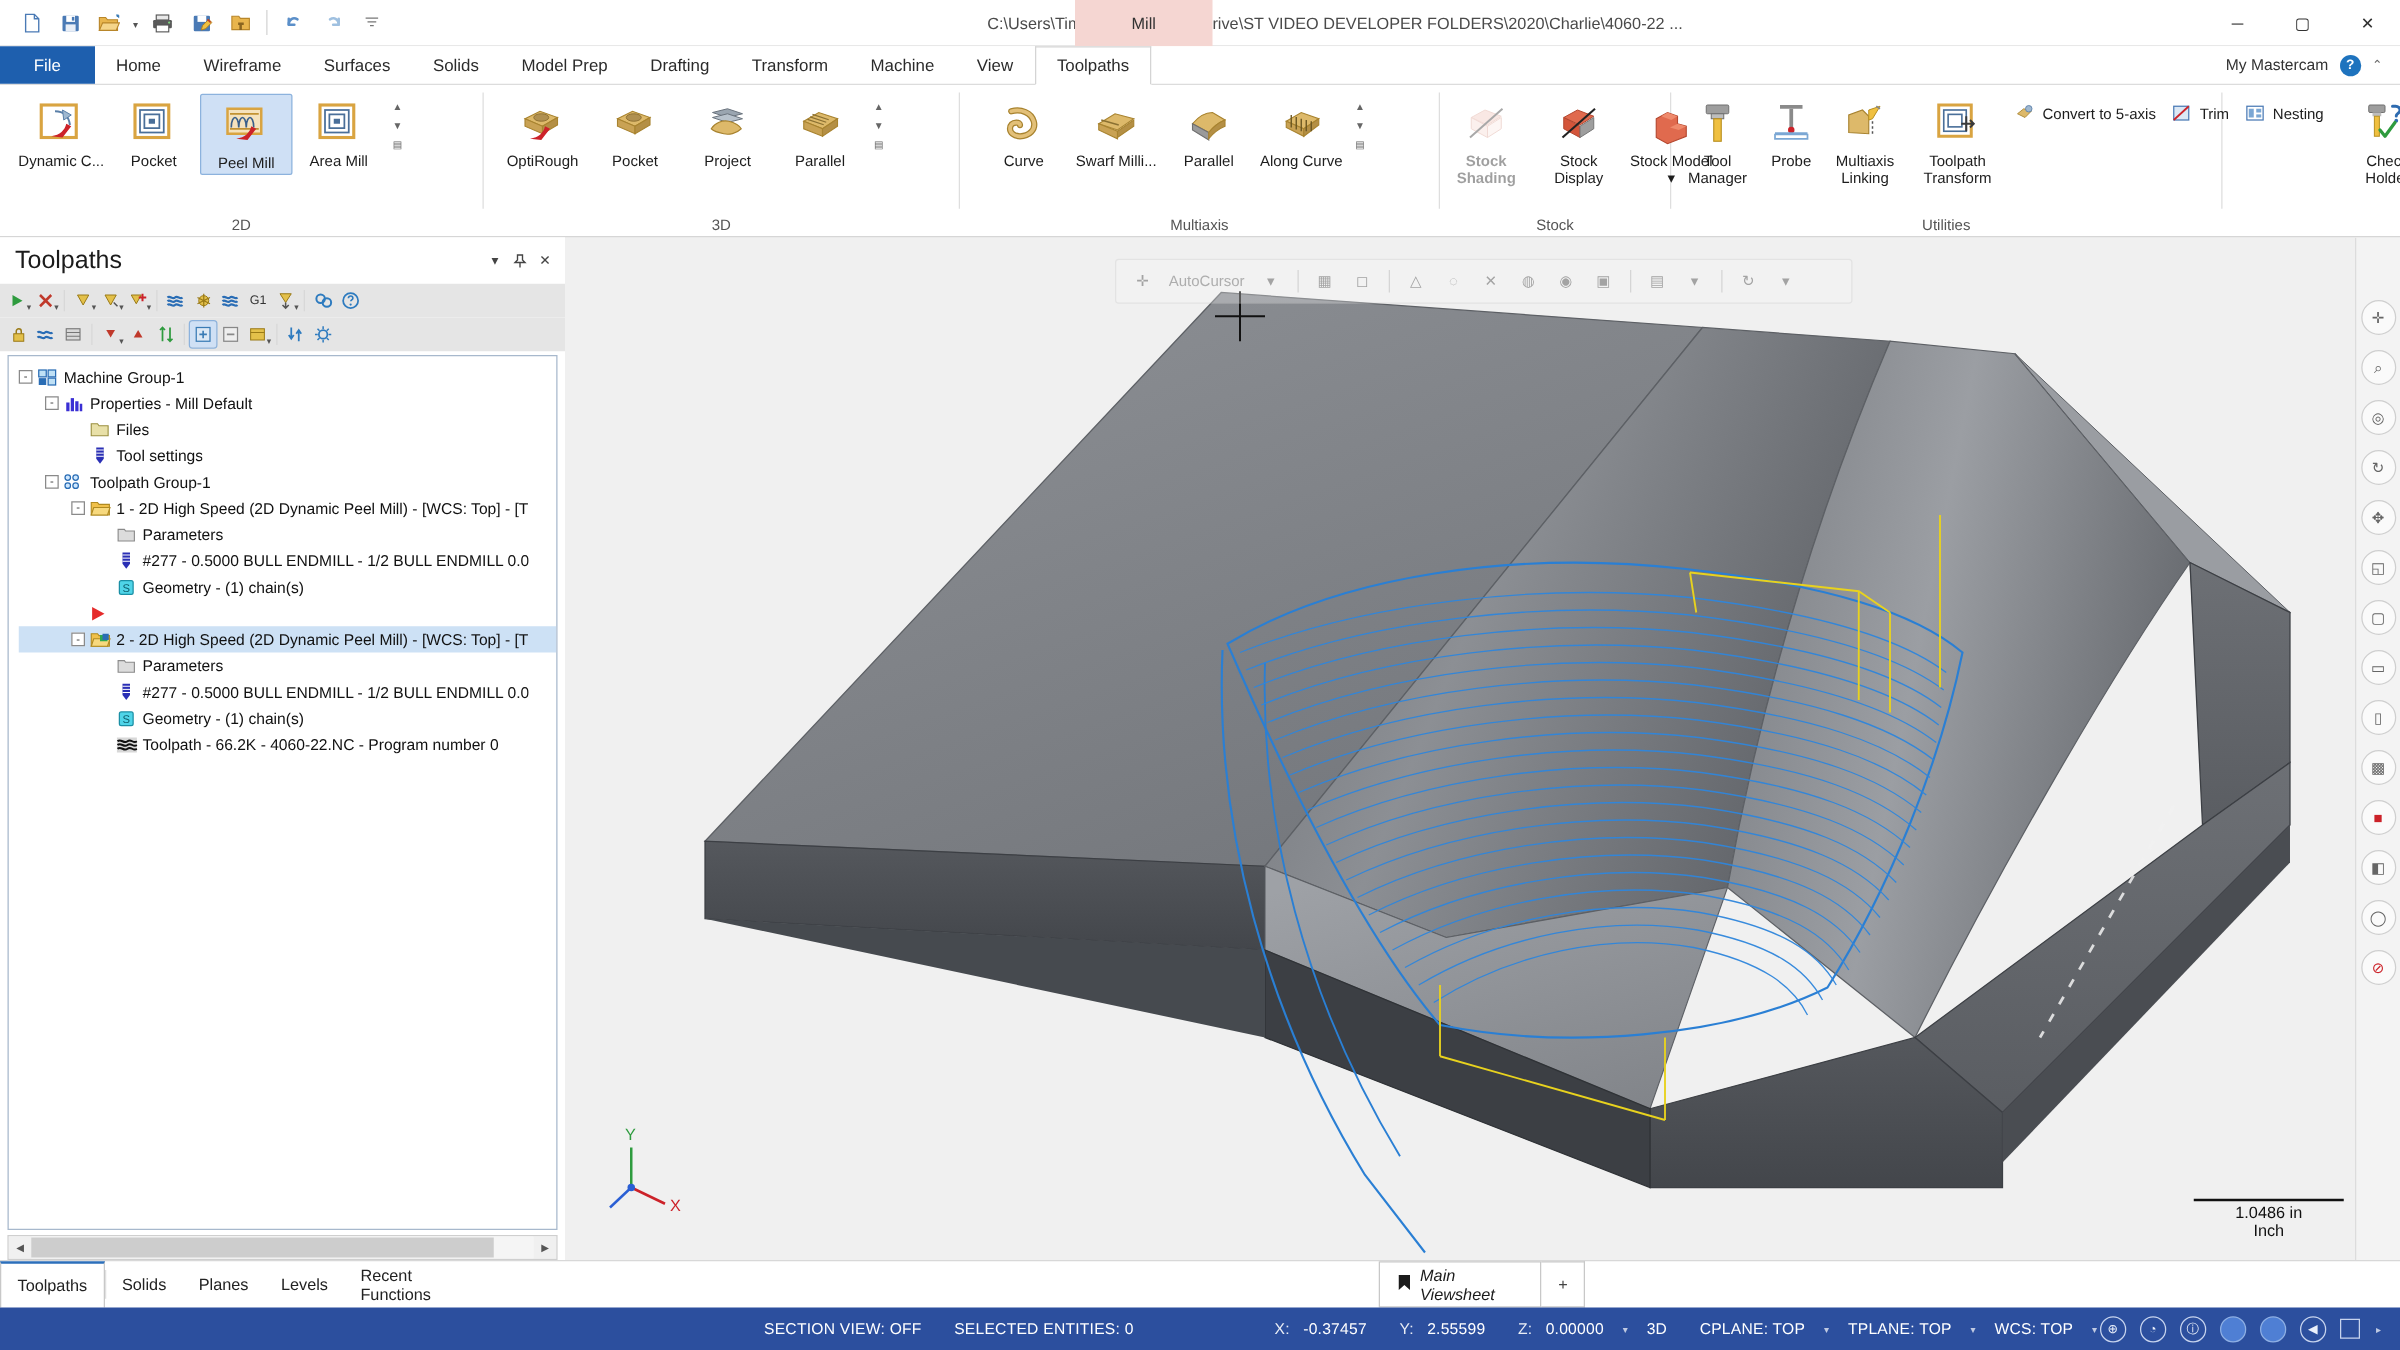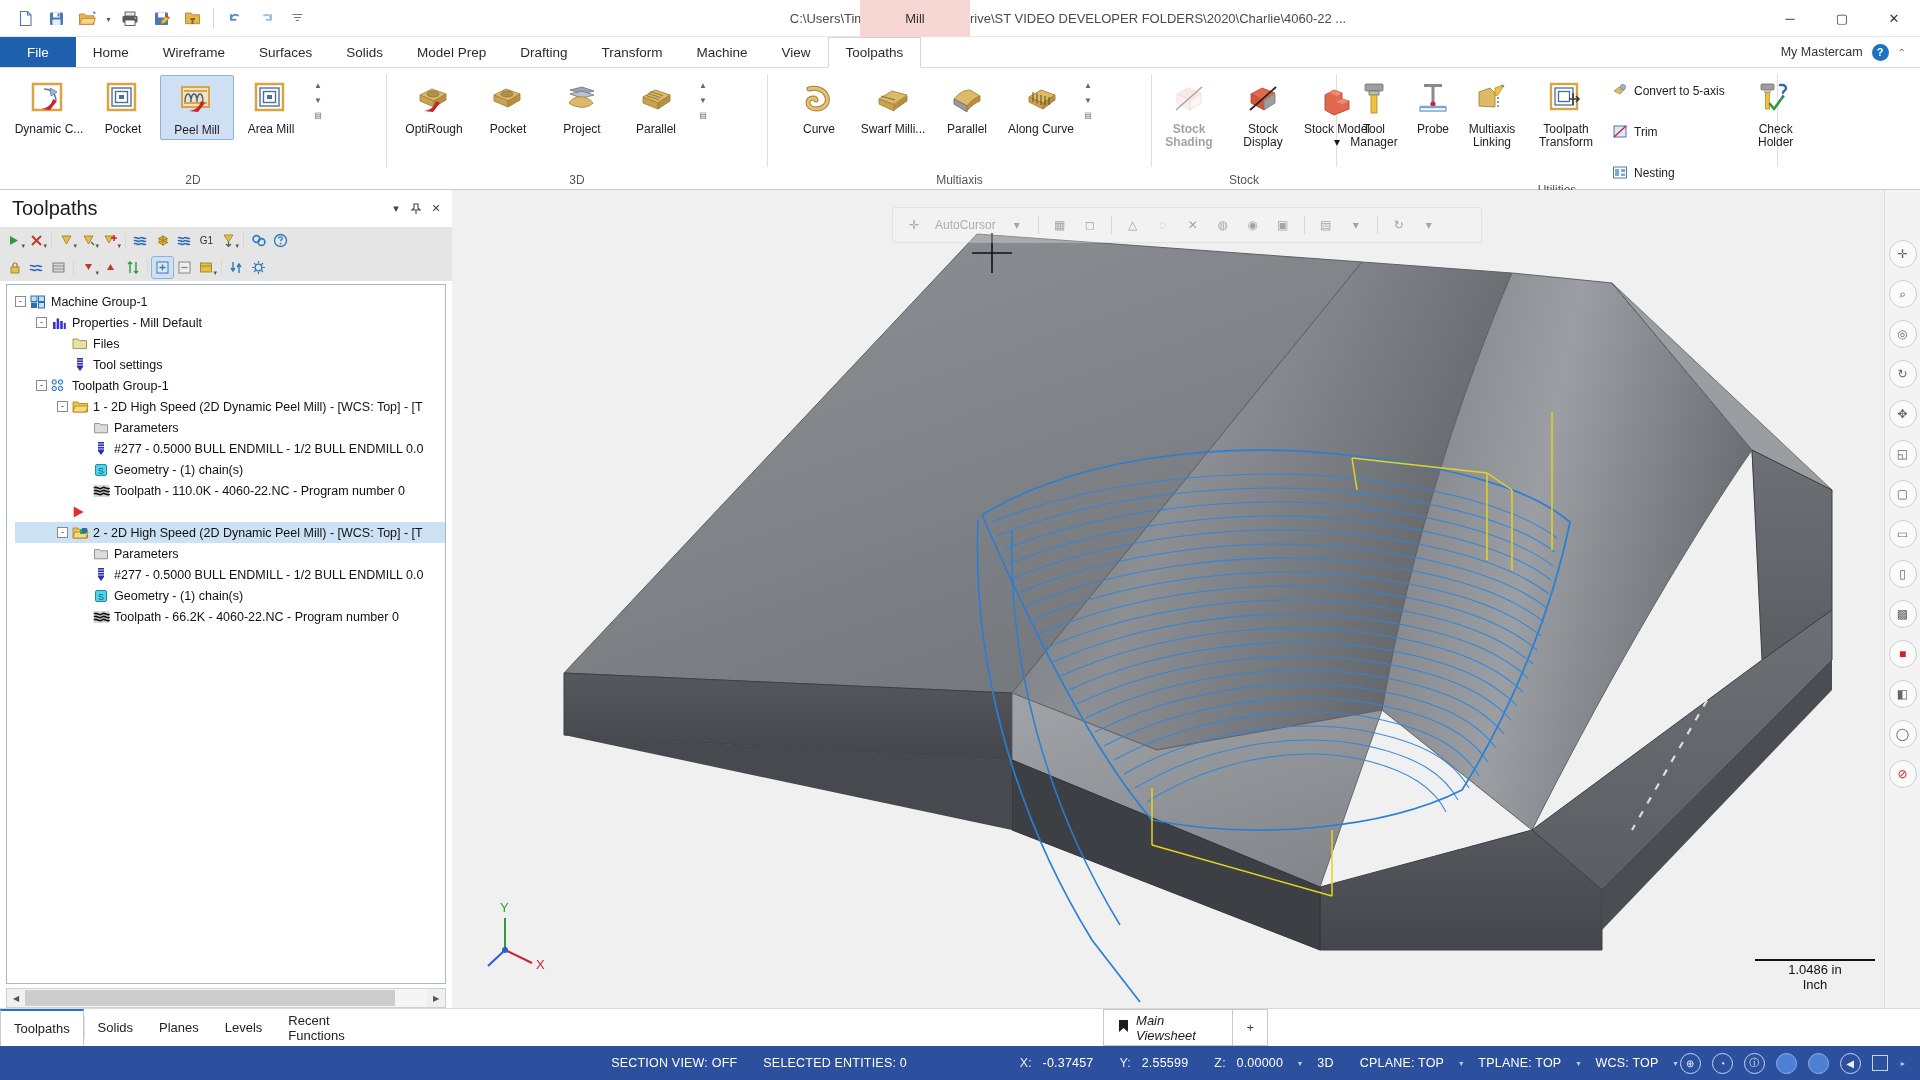--- a/index.html
+++ b/index.html
@@ -94,21 +94,21 @@
 
   .spinner {
     display:flex; flex-direction:column; justify-content:center; align-items:center;
     width:16px; margin:3px 4px 0 2px; gap:1px;
   }
   .spinner div {
     width:14px; height:14px; display:flex; align-items:center; justify-content:center;
     font-size:8px; color:#666; border:1px solid transparent;
   }
 
-  .smallcol { display:flex; flex-direction:column; padding:5px 3px 0 5px; gap:20px; }
+  .smallcol { display:flex; flex-direction:row; padding:5px 3px 0 5px; gap:4px; }
   .smallbtn { display:flex; align-items:center; gap:6px; padding:2px 5px 2px 3px; border-radius:2px; }
   .smallicon { width:17px; height:17px; display:flex; align-items:center; justify-content:center; }
   .smalllabel { font-size:12px; color:#1d1d1d; white-space:nowrap; }
 
   
   .tp-panel {
     position:absolute; left:0; top:190px; width:452px; height:818px;
     background:#ffffff; display:flex; flex-direction:column;
   }
   .tp-header {
@@ -895,31 +895,20 @@
           <div class="trow">
             <span class="tindent" style="width: 63px;"></span>
             <span class="tspace"></span>
             <span class="ticon">
               <svg width="14" height="14" viewBox="0 0 14 14">
                 <rect x="1.5" y="1.5" width="11" height="11" rx="1.5" fill="#4fd4e8" stroke="#1a8fa5" stroke-width="1"></rect>
                 <text x="7" y="10.5" font-family="Liberation Sans, sans-serif" font-size="9" fill="#0d5c6b" text-anchor="middle">S</text>
               </svg>
             </span>
             <span class="tlabel">Geometry - (1) chain(s)</span>
-          </div>
-          <div class="trow">
-            <span class="tindent" style="width: 63px;"></span>
-            <span class="tspace"></span>
-            <span class="ticon">
-              <svg width="17" height="14" viewBox="0 0 17 14">
-                <rect x="0.5" y="1" width="16" height="12" fill="#d8d8d8"></rect>
-                <path d="M1 4c3-2.6 5 2.6 8 0s4.5 2.6 7.5 0M1 7c3-2.6 5 2.6 8 0s4.5 2.6 7.5 0M1 10c3-2.6 5 2.6 8 0s4.5 2.6 7.5 0" stroke="#111" stroke-width="1.6" fill="none"></path>
-              </svg>
-            </span>
-            <span class="tlabel">Toolpath - 110.0K - 4060-22.NC - Program number 0</span>
           </div>
           <div class="trow">
             <span class="tindent" style="width: 42px;"></span>
             <span class="tspace"></span>
             <span class="ticon">
               <svg width="20" height="14" viewBox="0 0 20 14">
                 <path d="M3 1l11 6-11 6z" fill="#e52b2b"></path>
               </svg>
             </span>
             <span class="tlabel"></span>

